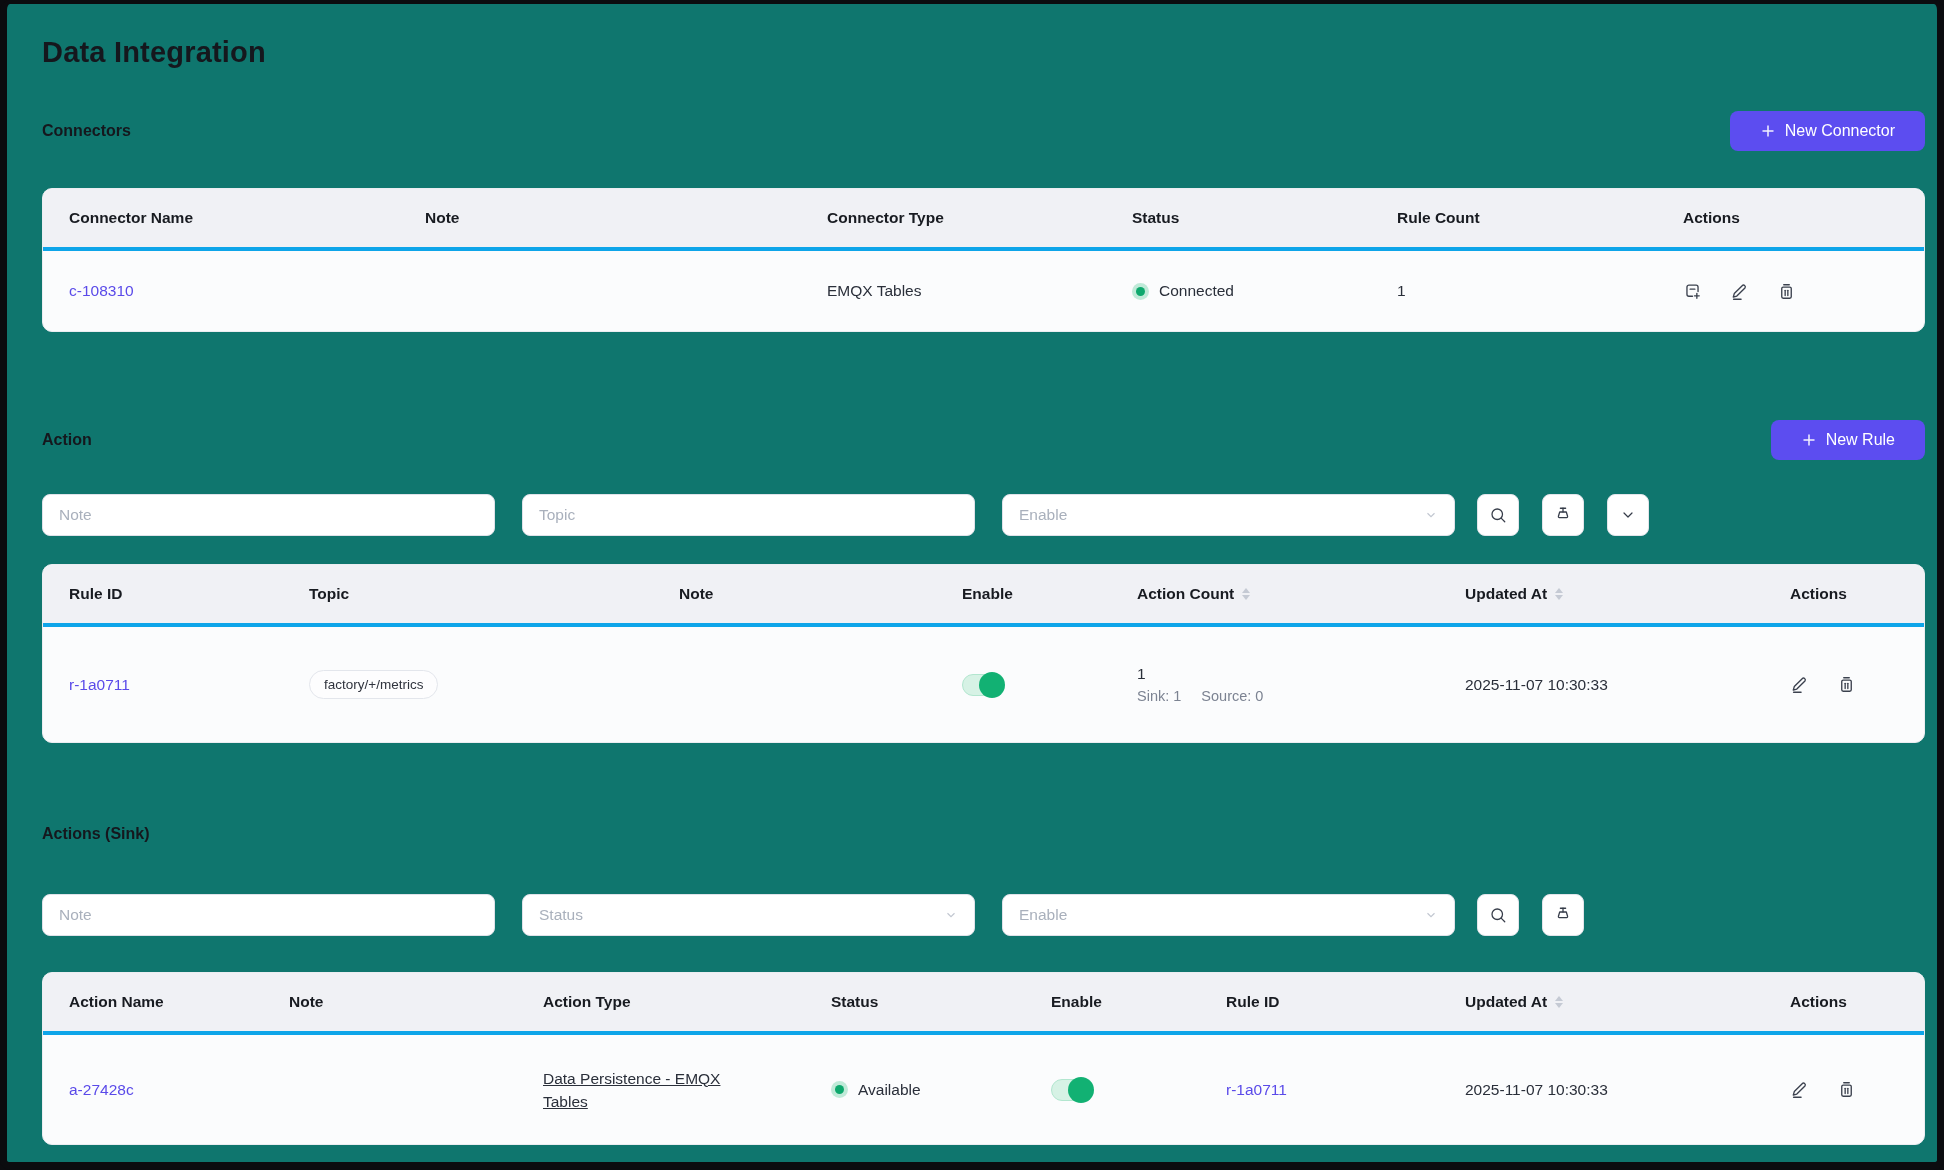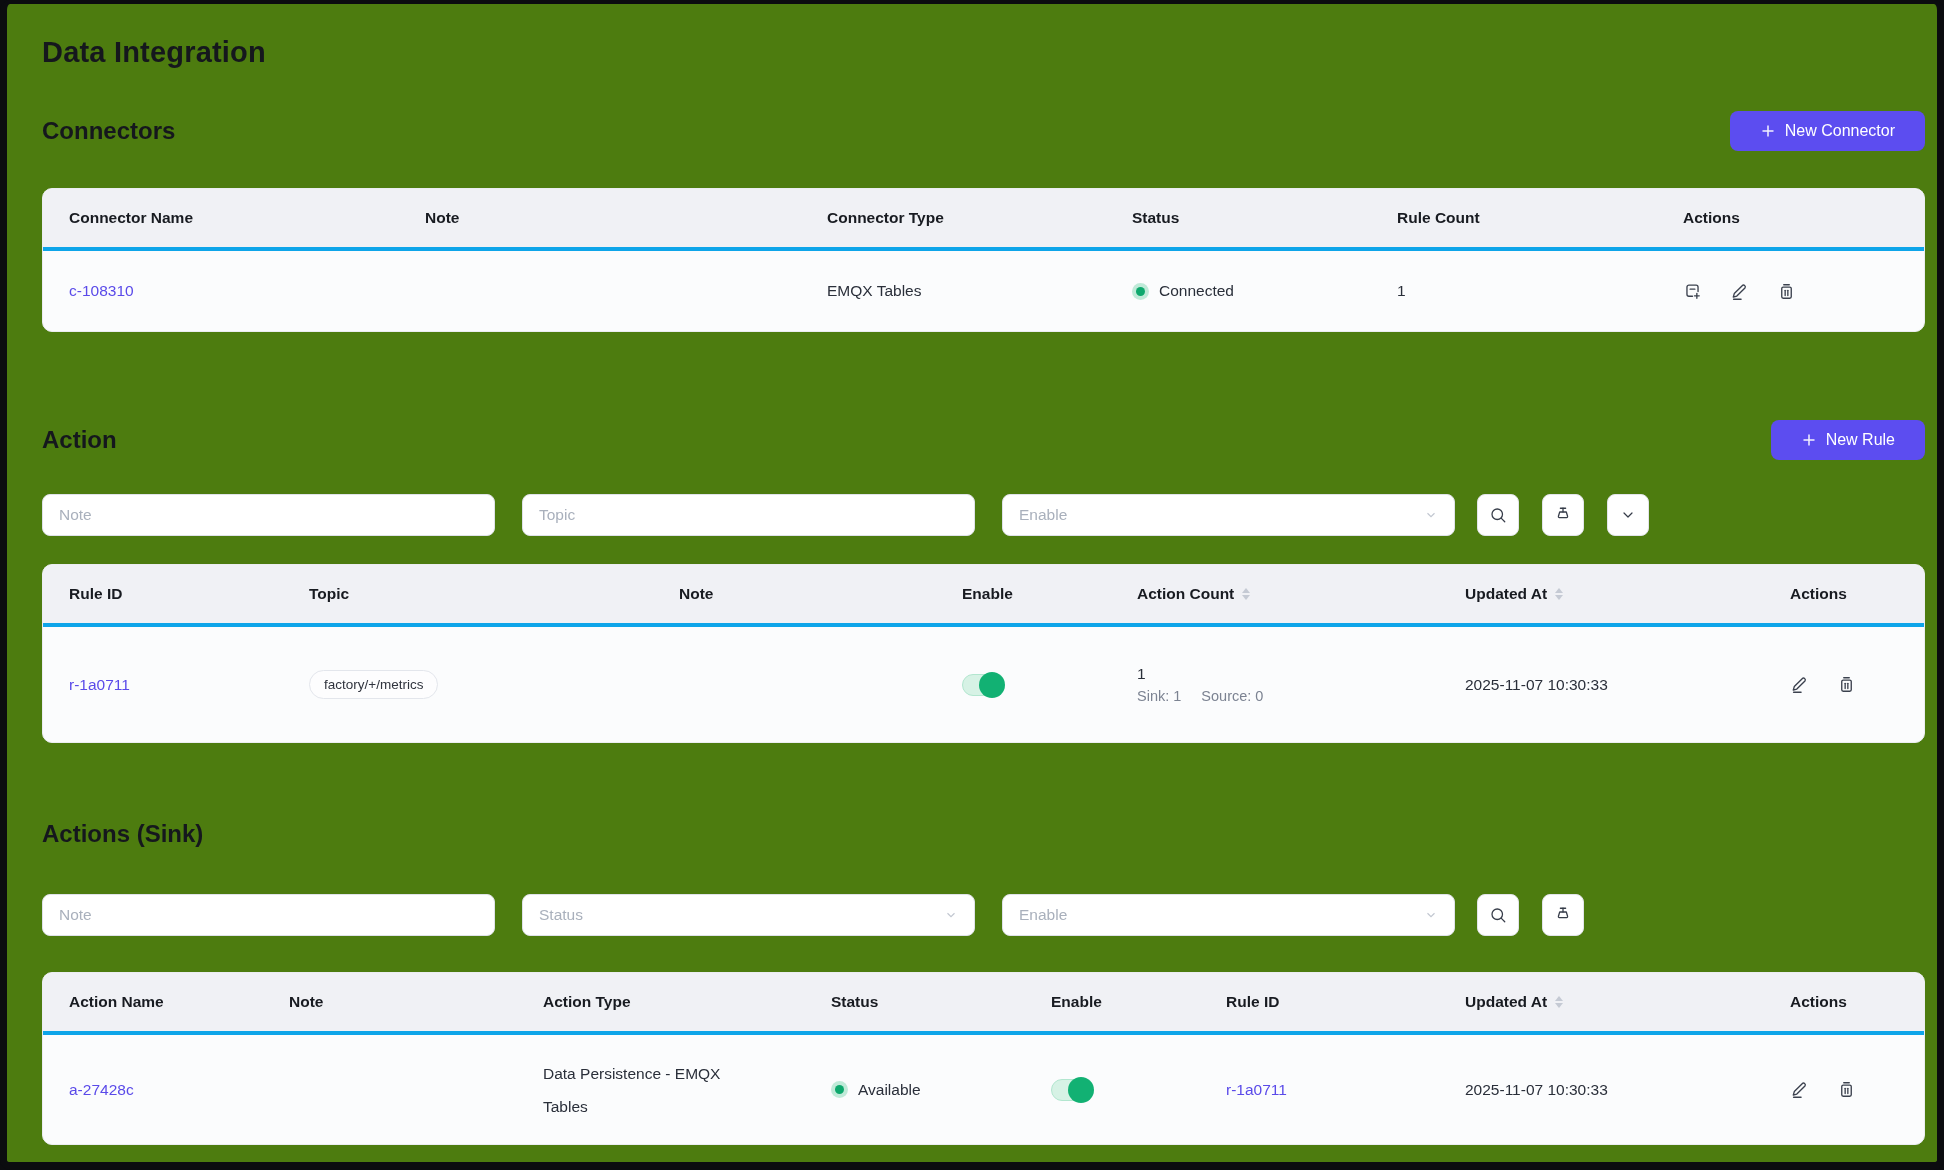--- a/index.html
+++ b/index.html
@@ -2,26 +2,26 @@
 <html><head>
 <meta charset="utf-8">
 <style>
   html,body{margin:0;padding:0;background:#0b0c0f;}
   *{box-sizing:border-box;font-family:"Liberation Sans","DejaVu Sans",sans-serif;}
   .frame{
     width:1944px;height:1170px;
     border:solid #0b0c0f;
     border-width:4px 7px 8px 7px;
     border-radius:10px;
-    background:#4d7c0f;
+    background:#0f766e;
     overflow:hidden;
   }
   .content{padding:30px 12px 0 35px;}
   h1{margin:0;font-size:29px;line-height:36px;font-weight:700;color:#15171d;letter-spacing:.2px;}
-  h2{margin:0;font-size:24px;line-height:32px;font-weight:700;color:#15171d;}
+  h2{margin:0;font-size:16px;line-height:32px;font-weight:700;color:#15171d;}
   .section-head{display:flex;align-items:center;justify-content:space-between;height:40px;}
   .sh-connectors{margin-top:41px;}
   .sh-rules{margin-top:88px;}
   .sh-actions{margin-top:75px;height:32px;}
 
   
   .btn-primary{
     display:inline-flex;align-items:center;gap:9px;
     height:40px;padding:0 30px;border:none;border-radius:8px;
     background:#5c4df0;color:#fff;font-size:16px;font-weight:500;cursor:pointer;
@@ -87,21 +87,21 @@
 
   
   .count-block{display:flex;flex-direction:column;gap:4px;line-height:1.25;}
   .count-block .sub{font-size:14.5px;color:#7c8392;display:flex;gap:20px;}
 
   
   .row-actions{display:flex;align-items:center;gap:28px;}
   .icon-btn{background:none;border:none;padding:0;cursor:pointer;display:inline-flex;}
   .icon-btn svg{stroke:#3b414e;}
 
-  .wrap-cell{line-height:33px;padding-right:46px;}
+  .wrap-cell{line-height:23px;padding-right:46px;text-decoration:underline;}
 </style>
 </head>
 <body>
 
 <div class="frame">
   <div class="content">
 
     <h1>Data Integration</h1>
 
     <div class="section-head sh-connectors">

